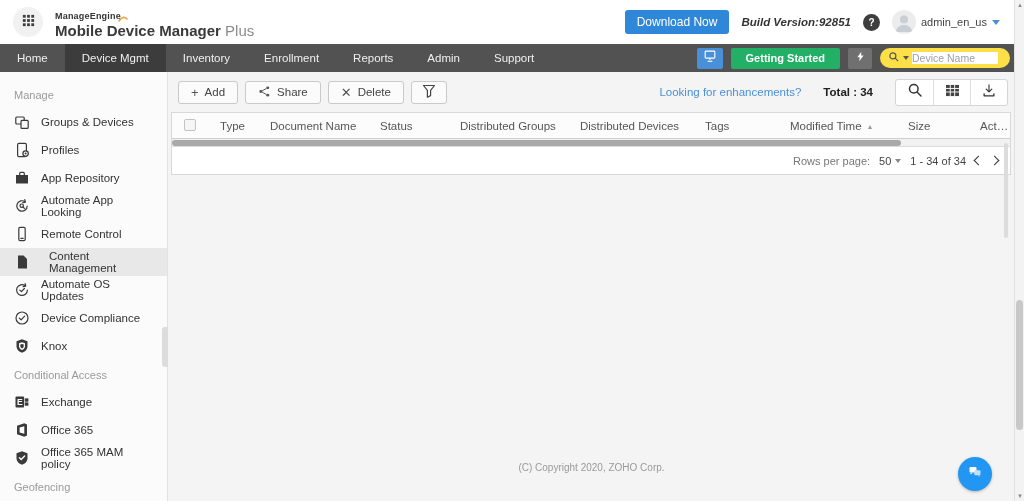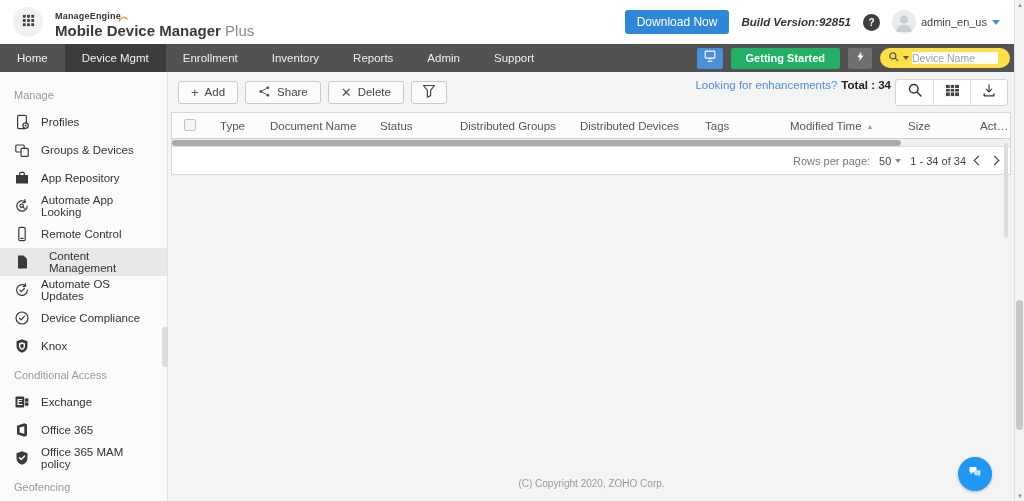--- a/index.html
+++ b/index.html
@@ -42,21 +42,21 @@
   .side-item { display:flex; align-items:center; gap:11px; height:28px; padding:0 14px; font-size:11.5px; color:#333; cursor:pointer; }
   .side-item.selected { background:#e8e8e8;gap:19px; }
   .side-item .sicon { width:16px; height:16px; flex:0 0 16px; display:flex; align-items:center; justify-content:center; color:#3a3a3a; }
   .collapse-handle { position:absolute; right:-1px; top:255px; width:6px; height:40px; background:#dcdcdc; border-radius:3px 0 0 3px; cursor:pointer; }
 
   
   .main { position:absolute; left:169px; top:72px; width:845px; bottom:0; background:#f4f4f5; }
   .toolbar { height:40px; display:flex; align-items:center; padding:0 6px 0 9px; gap:7px; }
   .tb-btn { height:23px; background:#fbfbfb; border:1px solid #c9c9c9; border-radius:3px; font-size:11.5px; color:#444; display:flex; align-items:center; gap:6px; padding:0 12px; cursor:pointer; font-family:"Liberation Sans",sans-serif; }
   .tb-btn .glyph { font-size:13px; color:#555; line-height:1; }
-  .toolbar-right { margin-left:auto; display:flex; gap:4px; }
+  .toolbar-right { margin-left:auto; display:flex; align-items:center; gap:22px; }
   .enh-link { font-size:11.5px; color:#4a90d9; cursor:pointer; text-decoration:none; }
   .total-label { font-size:11.5px; color:#222; font-weight:bold; }
   .icon-group { display:flex; background:#fff; border:1px solid #d5d5d5; border-radius:3px; overflow:hidden; }
   .icon-group .ig-btn { width:37px; height:25px; display:flex; align-items:center; justify-content:center; cursor:pointer; color:#333; }
   .icon-group .ig-btn + .ig-btn { border-left:1px solid #dedede; }
 
   
   .card { position:relative; margin:0 3px 0 2px; background:#fff; border:1px solid #d8d8d8; }
   .trow { display:flex; align-items:center; height:27px; border-bottom:1px solid #d9d9d9; padding-left:0; }
   .trow.head { height:26px; background:#fcfcfc; border-bottom:1px solid #cfcfcf; }
@@ -71,21 +71,21 @@
   .hscroll .thumb { position:absolute; left:0; top:1px; height:6px; width:87%; background:#a9a9a9; border-radius:3px; cursor:grab; }
   .vscroll-inner { position:absolute; right:2px; top:30px; width:4px; height:95px; background:#dcdcdc; border-radius:2px; cursor:grab; }
   
   .pagination { height:27px; background:#fff; display:flex; align-items:center; justify-content:flex-end; gap:9px; padding-right:12px; font-size:11px; color:#777; }
   .rpp-value { color:#444; display:flex; align-items:center; gap:4px; cursor:pointer; }
   .range { color:#444; }
   .chev { width:7px; height:7px; display:inline-block; cursor:pointer; }
   .chev.left { border-left:1.5px solid #333; border-bottom:1.5px solid #333; transform:rotate(45deg); }
   .chev.right { border-right:1.5px solid #333; border-top:1.5px solid #333; transform:rotate(45deg); }
 
-  .copyright { position:absolute; left:0; right:0; top:406px; text-align:center; font-size:10px; color:#9a9a9a; }
+  .copyright { position:absolute; left:0; right:0; top:390px; text-align:center; font-size:10px; color:#9a9a9a; }
   .chat-fab { position:absolute; right:22px; bottom:10px; width:34px; height:34px; border-radius:50%; background:#2196f3; display:flex; align-items:center; justify-content:center; cursor:pointer; box-shadow:0 1px 3px rgba(0,0,0,.25); }
 
   
   .page-scrollbar { position:absolute; right:0; top:0; width:10px; height:501px; background:#f3f3f3; border-left:1px solid #e0e0e0; }
   .page-scrollbar .arrow { position:absolute; left:0; width:10px; text-align:center; font-size:6px; color:#888; cursor:pointer; }
   .page-scrollbar .arrow.up { top:2px; } .page-scrollbar .arrow.down { bottom:2px; }
   .page-scrollbar .thumb { position:absolute; left:1px; width:7px; top:300px; height:130px; background:#c8c8c8; border-radius:4px; cursor:grab; }
 </style>
 </head>
 <body>
@@ -124,22 +124,22 @@
       <span class="username">admin_en_us</span>
       <span class="caret-down"></span>
     </span>
   </div>
 </div>
 
 <div class="navbar">
   <ul class="nav-tabs" id="nav-tabs">
       <li class="nav-tab">Home</li>
       <li class="nav-tab active">Device Mgmt</li>
+      <li class="nav-tab">Inventory</li>
       <li class="nav-tab">Enrollment</li>
-      <li class="nav-tab">Inventory</li>
       <li class="nav-tab">Reports</li>
       <li class="nav-tab">Admin</li>
       <li class="nav-tab">Support</li>
     </ul>
   <div class="nav-right">
     <span class="present-btn">
         <span class="sicon"><svg width="14" height="14" viewBox="0 0 16 16" stroke="#fff" fill="none" stroke-width="1.3">
             <rect x="2.5" y="2.5" width="11" height="8" rx="1"></rect>
             <line x1="8" y1="10.5" x2="8" y2="12.7"></line>
             <line x1="5.3" y1="14" x2="10.7" y2="14"></line>
@@ -161,35 +161,35 @@
     </span>
   </div>
 </div>
 
 <div class="sidebar" id="sidebar">
   <div class="collapse-handle"></div>
 <div class="side-section-title">Manage</div>
     <div class="side-item">
       <span class="sicon">
         <svg width="16" height="16" viewBox="0 0 16 16" fill="none" stroke="currentColor" stroke-width="1.2" stroke-linecap="round" stroke-linejoin="round">
+          <rect x="1.8" y="3" width="8.4" height="7" rx="1"></rect>
+          <rect x="7" y="6.4" width="7.2" height="8" rx="1" fill="#fbfbfb"></rect>
+        </svg>
+      </span>
+      <span>Groups &amp; Devices</span>
+    </div>
+    <div class="side-item">
+      <span class="sicon">
+        <svg width="16" height="16" viewBox="0 0 16 16" fill="none" stroke="currentColor" stroke-width="1.2" stroke-linecap="round" stroke-linejoin="round">
           <rect x="3.6" y="1.4" width="8.8" height="13.2" rx="1.4"></rect>
           <circle cx="11.6" cy="11.6" r="2.7" fill="#fbfbfb"></circle>
           <circle cx="11.6" cy="11.6" r="1" fill="currentColor" stroke="none"></circle>
         </svg>
       </span>
       <span>Profiles</span>
-    </div>
-    <div class="side-item">
-      <span class="sicon">
-        <svg width="16" height="16" viewBox="0 0 16 16" fill="none" stroke="currentColor" stroke-width="1.2" stroke-linecap="round" stroke-linejoin="round">
-          <rect x="1.8" y="3" width="8.4" height="7" rx="1"></rect>
-          <rect x="7" y="6.4" width="7.2" height="8" rx="1" fill="#fbfbfb"></rect>
-        </svg>
-      </span>
-      <span>Groups &amp; Devices</span>
     </div>
     <div class="side-item">
       <span class="sicon">
         <svg width="16" height="16" viewBox="0 0 16 16">
           <path d="M2 5h12v8.5H2z" fill="#3a3a3a"></path>
           <path d="M5.7 5V3.4a1 1 0 0 1 1-1h2.6a1 1 0 0 1 1 1V5" fill="none" stroke="#3a3a3a" stroke-width="1.2"></path>
         </svg>
       </span>
       <span>App Repository</span>
     </div>

